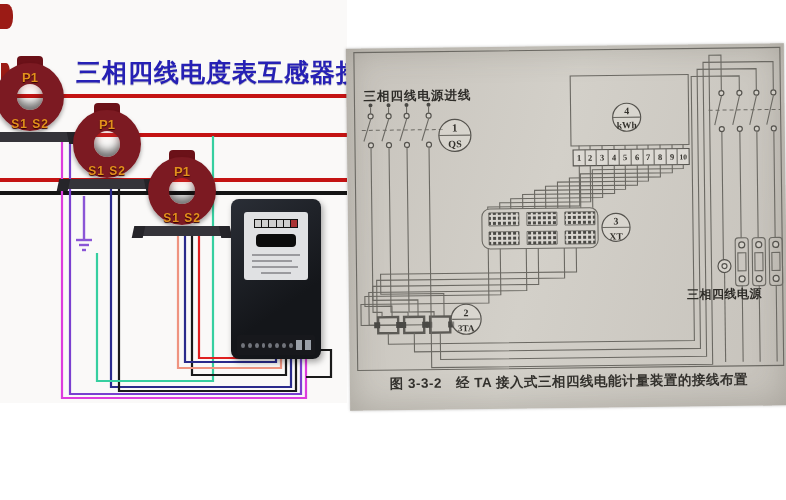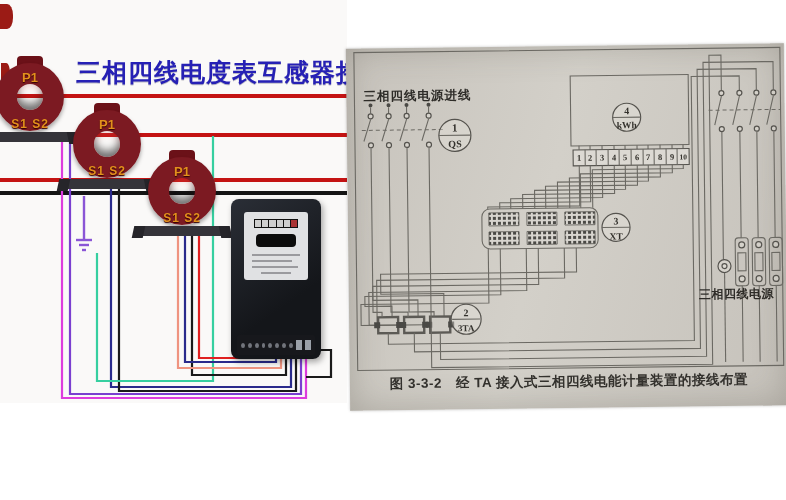--- a/index.html
+++ b/index.html
@@ -55,21 +55,21 @@
         transform:rotate(-0.7deg);}
   .rsvg{position:absolute;left:0;top:0;}
   .dl{stroke:#6b6963;stroke-width:1.1;fill:none;}
   .dl2{stroke:#5c5a55;stroke-width:2.4;fill:none;}
   .dldash{stroke:#6b6963;stroke-width:1;fill:none;stroke-dasharray:4 3;}
   .dfill{fill:#4a4945;stroke:none;}
   .dcirc{fill:rgba(230,227,220,.4);stroke:#55534e;stroke-width:1.2;}
   .dtxt{fill:#33312c;font-family:"Liberation Serif",serif;font-weight:bold;text-anchor:middle;}
   .lbl{position:absolute;color:#2e2c28;font-weight:bold;white-space:nowrap;}
   .lbl-in{left:17px;top:40px;font-size:12.5px;letter-spacing:1px;}
-  .lbl-out{left:350px;top:242px;font-size:12px;letter-spacing:0.5px;text-align:right;}
+  .lbl-out{left:338px;top:242px;font-size:12px;letter-spacing:0.5px;text-align:right;}
   .caption{position:absolute;left:0;top:327px;width:100%;text-align:center;font-size:13.5px;
            color:#33312d;font-weight:bold;letter-spacing:0.5px;}
 </style>
 </head>
 <body>
 
 <div class="stage">
 
   <div class="photo">
     <div class="mark m1"></div>

